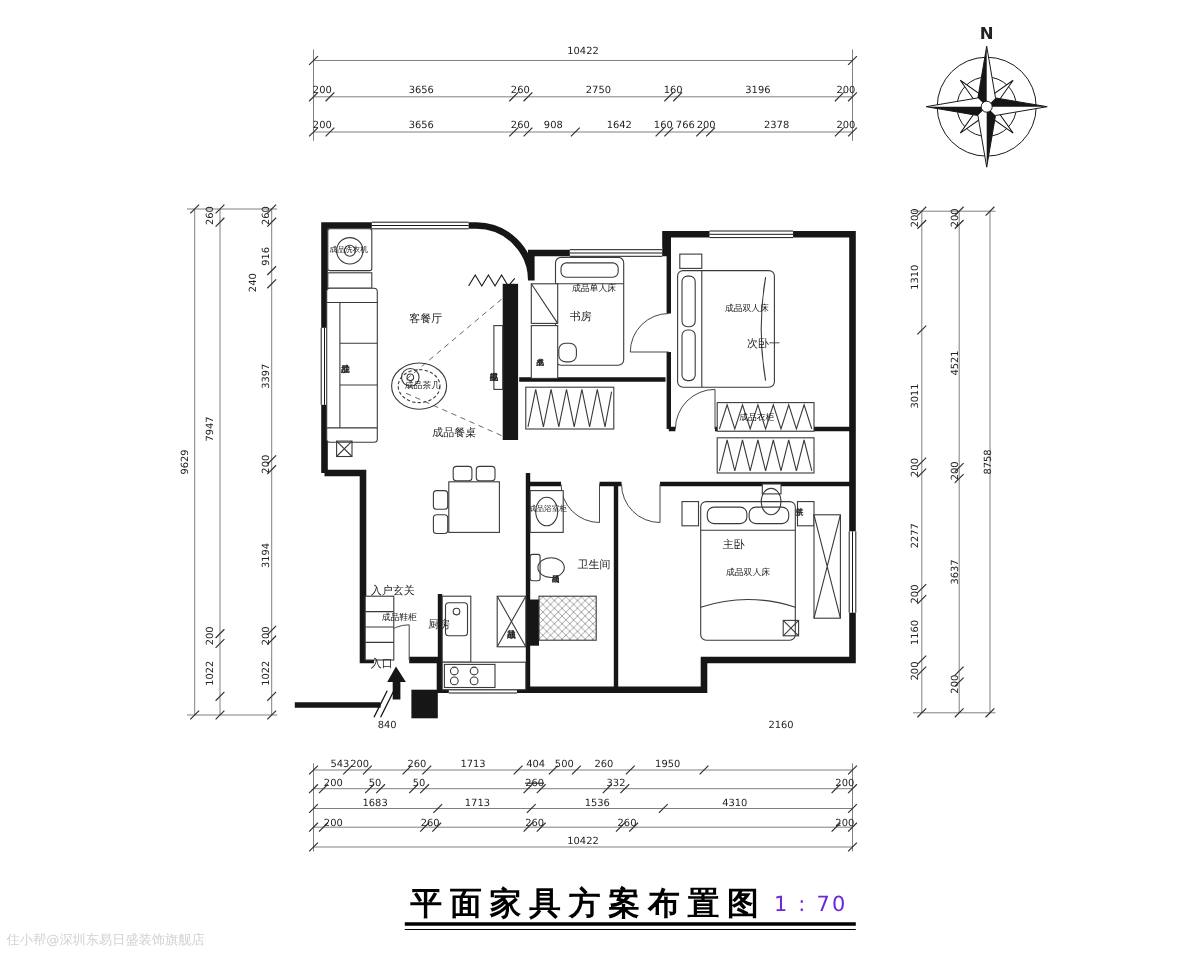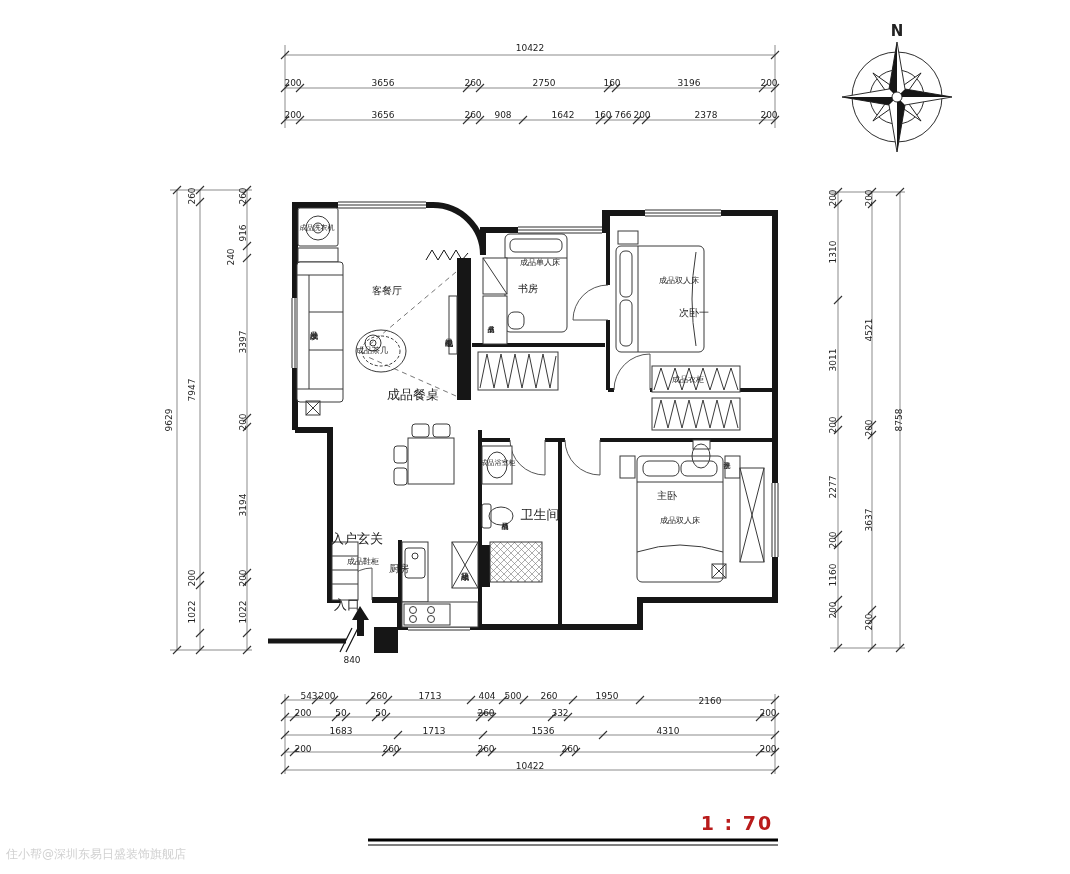--- a/index.html
+++ b/index.html
@@ -2,24 +2,24 @@
 <html><head>
 <meta charset="utf-8">
 <style>
   html,body{margin:0;padding:0;background:#fff;}
   .canvas{position:relative;width:1070px;height:874px;background:#fff;overflow:hidden;
           font-family:"DejaVu Sans","Liberation Sans",sans-serif;color:#111;}
   .canvas svg{position:absolute;left:0;top:0;}
   .t{position:absolute;transform:translate(-50%,-50%);font-size:9px;color:#222;white-space:nowrap;line-height:1;}
   .r{transform:translate(-50%,-50%) rotate(-90deg);}
   .v{writing-mode:vertical-rl;text-orientation:upright;}
-  .z7{font-size:7px;} .z8{font-size:8px;} .z9{font-size:13px;} .z10{font-size:10px;}
+  .z7{font-size:7px;} .z8{font-size:8px;} .z9{font-size:10px;} .z10{font-size:10px;}
   .strike{text-decoration:line-through;}
   .title{font-size:29px;font-weight:bold;letter-spacing:7px;color:#000;}
-  .scale{font-size:19px;letter-spacing:2px;color:#b91c1c;font-weight:bold;}
+  .scale{font-size:19px;letter-spacing:2px;color:#6d28d9;}
   .north{font-size:15px;font-weight:bold;}
   .wm{position:absolute;left:6px;top:846px;font-size:12px;color:rgba(120,120,120,0.35);transform:none;}
 </style>
 </head>
 <body>
 
 <div class="canvas">
 
 <svg width="1070" height="874" viewBox="0 0 1070 874">
 
@@ -293,42 +293,42 @@
 
 <span class="t" style="left:309px;top:696px">543</span>
 <span class="t" style="left:327px;top:696px">200</span>
 <span class="t" style="left:352px;top:660px">840</span>
 <span class="t" style="left:379px;top:696px">260</span>
 <span class="t" style="left:430px;top:696px">1713</span>
 <span class="t" style="left:487px;top:696px">404</span>
 <span class="t" style="left:513px;top:696px">500</span>
 <span class="t" style="left:549px;top:696px">260</span>
 <span class="t" style="left:607px;top:696px">1950</span>
-<span class="t" style="left:710px;top:701px">2160</span>
+<span class="t" style="left:710px;top:660px">2160</span>
 <span class="t" style="left:303px;top:713px">200</span>
 <span class="t" style="left:341px;top:713px">50</span>
 <span class="t" style="left:381px;top:713px">50</span>
 <span class="t strike" style="left:486px;top:713px">260</span>
 <span class="t" style="left:560px;top:713px">332</span>
 <span class="t" style="left:768px;top:713px">200</span>
 <span class="t" style="left:341px;top:731px">1683</span>
 <span class="t" style="left:434px;top:731px">1713</span>
 <span class="t" style="left:543px;top:731px">1536</span>
 <span class="t" style="left:668px;top:731px">4310</span>
 <span class="t" style="left:303px;top:749px">200</span>
 <span class="t" style="left:391px;top:749px">260</span>
 <span class="t" style="left:486px;top:749px">260</span>
 <span class="t" style="left:570px;top:749px">260</span>
 <span class="t" style="left:768px;top:749px">200</span>
 <span class="t" style="left:530px;top:766px">10422</span>
 
 <span class="t z7" style="left:317px;top:228px">成品洗衣机</span>
 <span class="t z10" style="left:387px;top:291px">客餐厅</span>
 <span class="t z8 v" style="left:313px;top:325px">成品沙发</span>
-<span class="t z8" style="left:372px;top:351px">成品茶几</span>
+<span class="t z8" style="left:384px;top:351px">成品茶几</span>
 <span class="t z8 v" style="left:448px;top:332px">成品电视</span>
 <span class="t z9" style="left:413px;top:394px">成品餐桌</span>
 <span class="t z10" style="left:528px;top:289px">书房</span>
 <span class="t z8" style="left:540px;top:263px">成品单人床</span>
 <span class="t z7 v" style="left:490px;top:320px">成品书桌</span>
 <span class="t z10" style="left:694px;top:313px">次卧一</span>
 <span class="t z8" style="left:679px;top:281px">成品双人床</span>
 <span class="t z8" style="left:688px;top:380px">成品衣柜</span>
 <span class="t z10" style="left:667px;top:496px">主卧</span>
 <span class="t z8" style="left:680px;top:521px">成品双人床</span>
@@ -336,16 +336,17 @@
 <span class="t z9" style="left:540px;top:514px">卫生间</span>
 <span class="t z7" style="left:498px;top:463px">成品浴室柜</span>
 <span class="t z7 v" style="left:504px;top:517px">成品马桶</span>
 <span class="t z10" style="left:399px;top:569px">厨房</span>
 <span class="t z8 v" style="left:464px;top:566px">成品冰箱</span>
 <span class="t z9" style="left:357px;top:538px">入户玄关</span>
 <span class="t z8" style="left:363px;top:562px">成品鞋柜</span>
 <span class="t z9" style="left:347px;top:604px">入口</span>
 
 <span class="t north" style="left:897px;top:31px">N</span>
+<span class="t title" style="left:535px;top:821px">平面家具方案布置图</span>
 <span class="t scale" style="left:737px;top:823px">1 : 70</span>
 <span class="wm">住小帮@深圳东易日盛装饰旗舰店</span>
 
 </div>
 
 </body></html>

